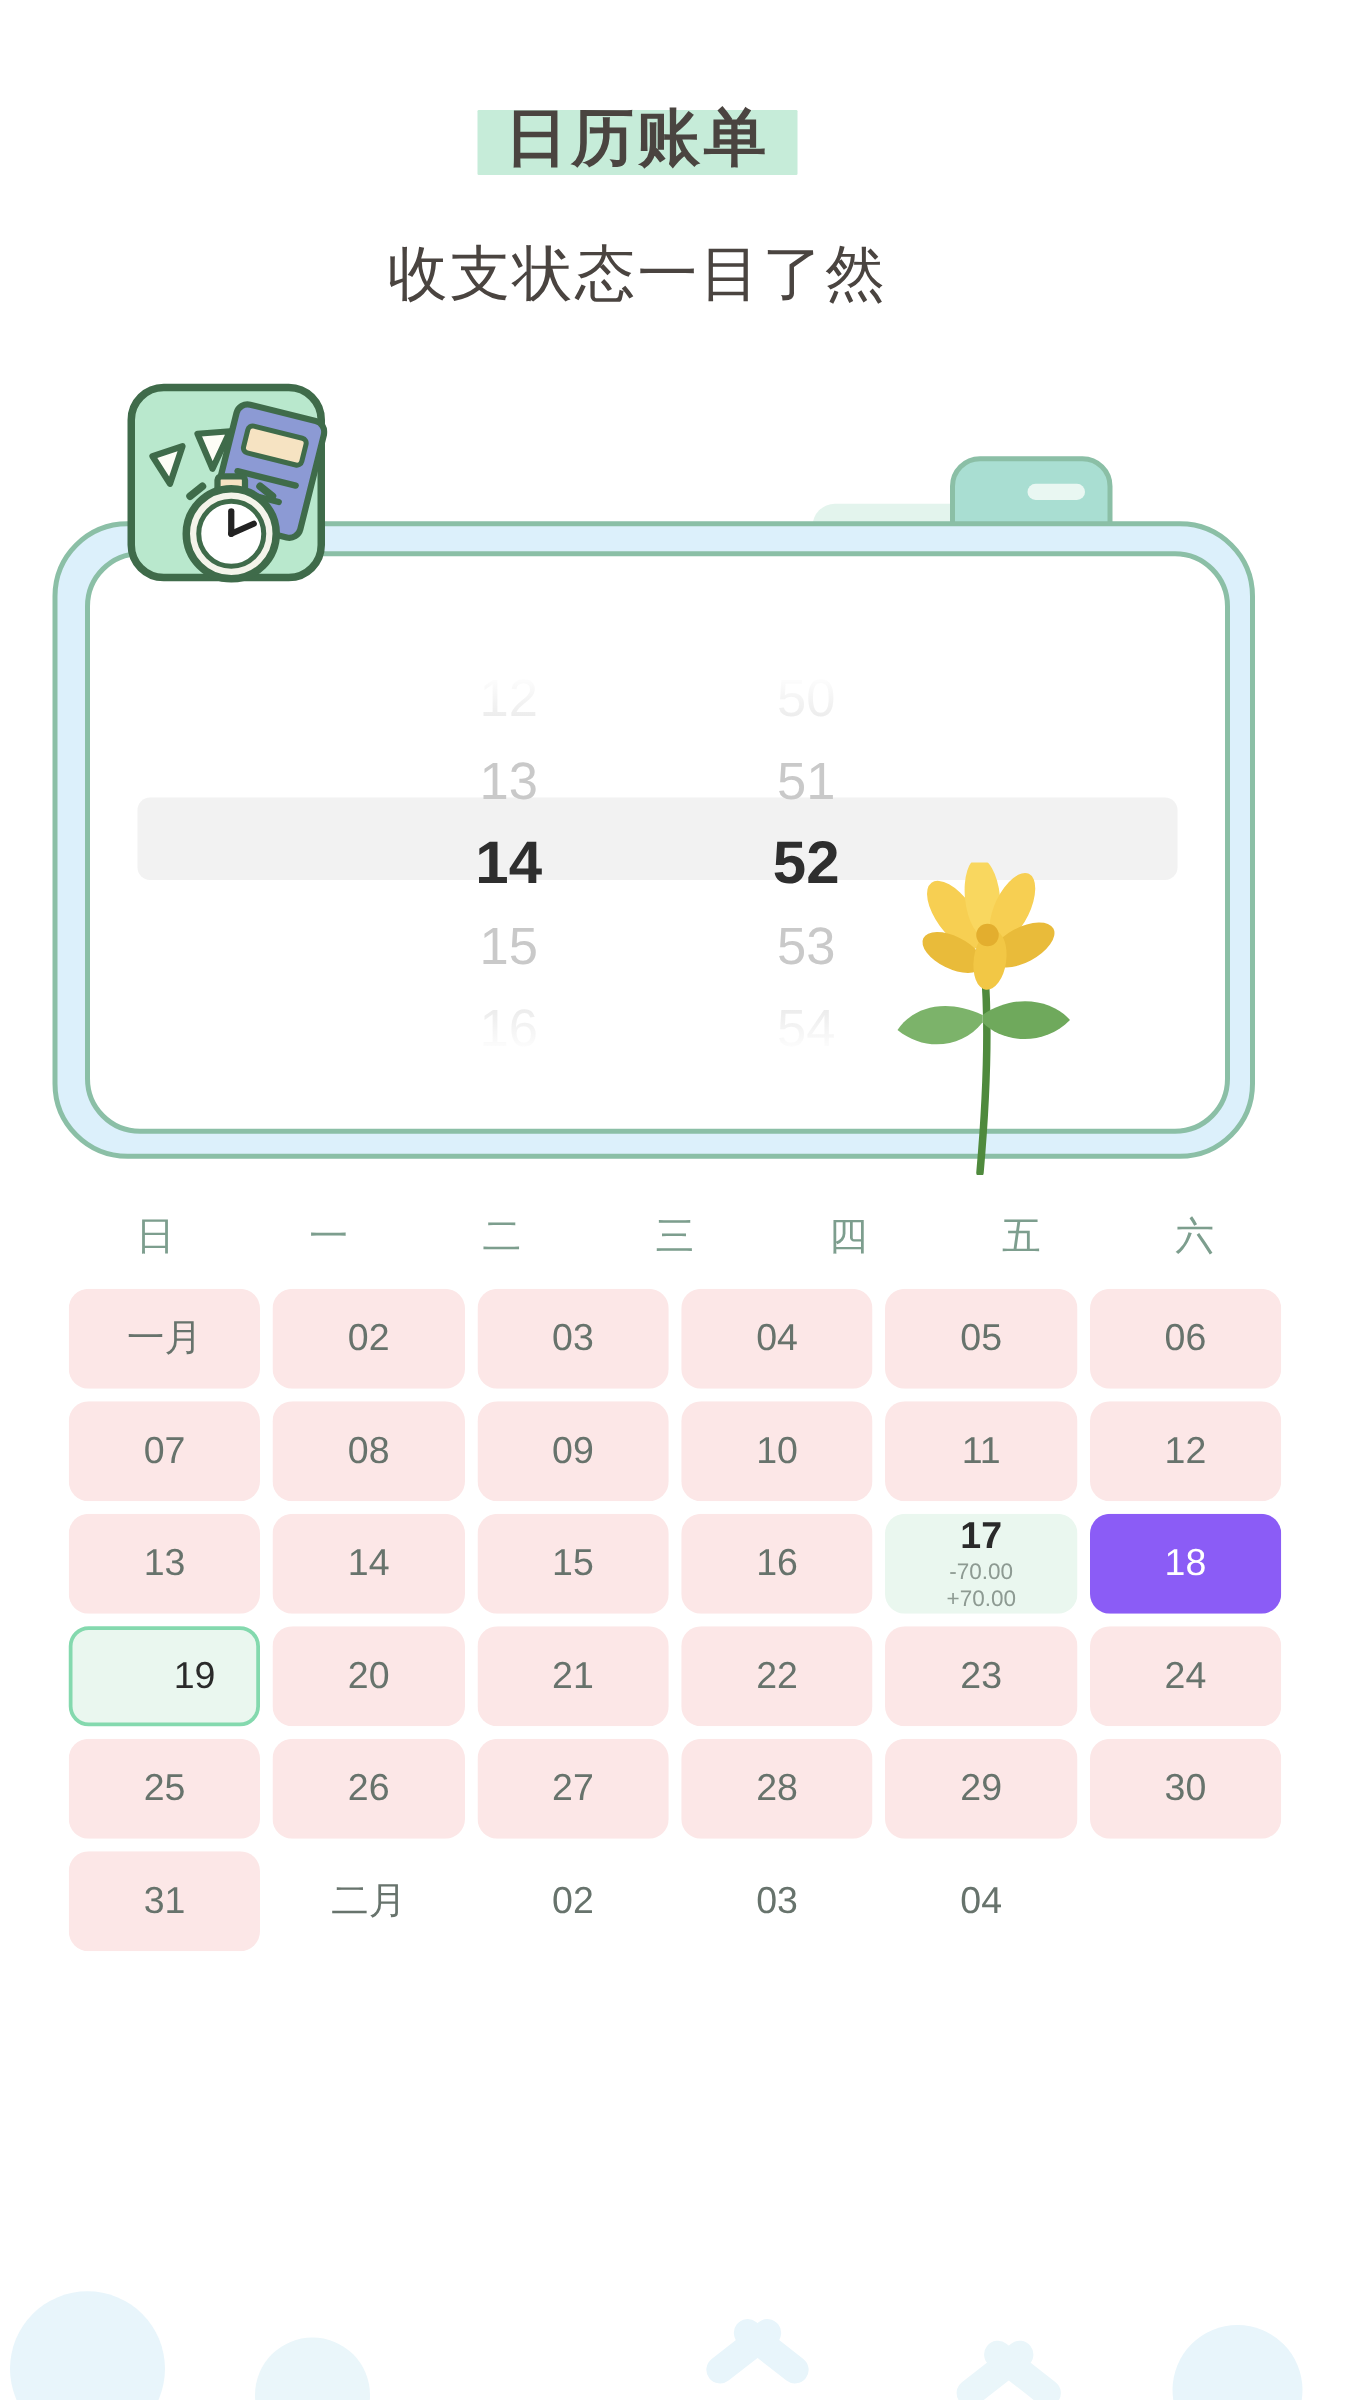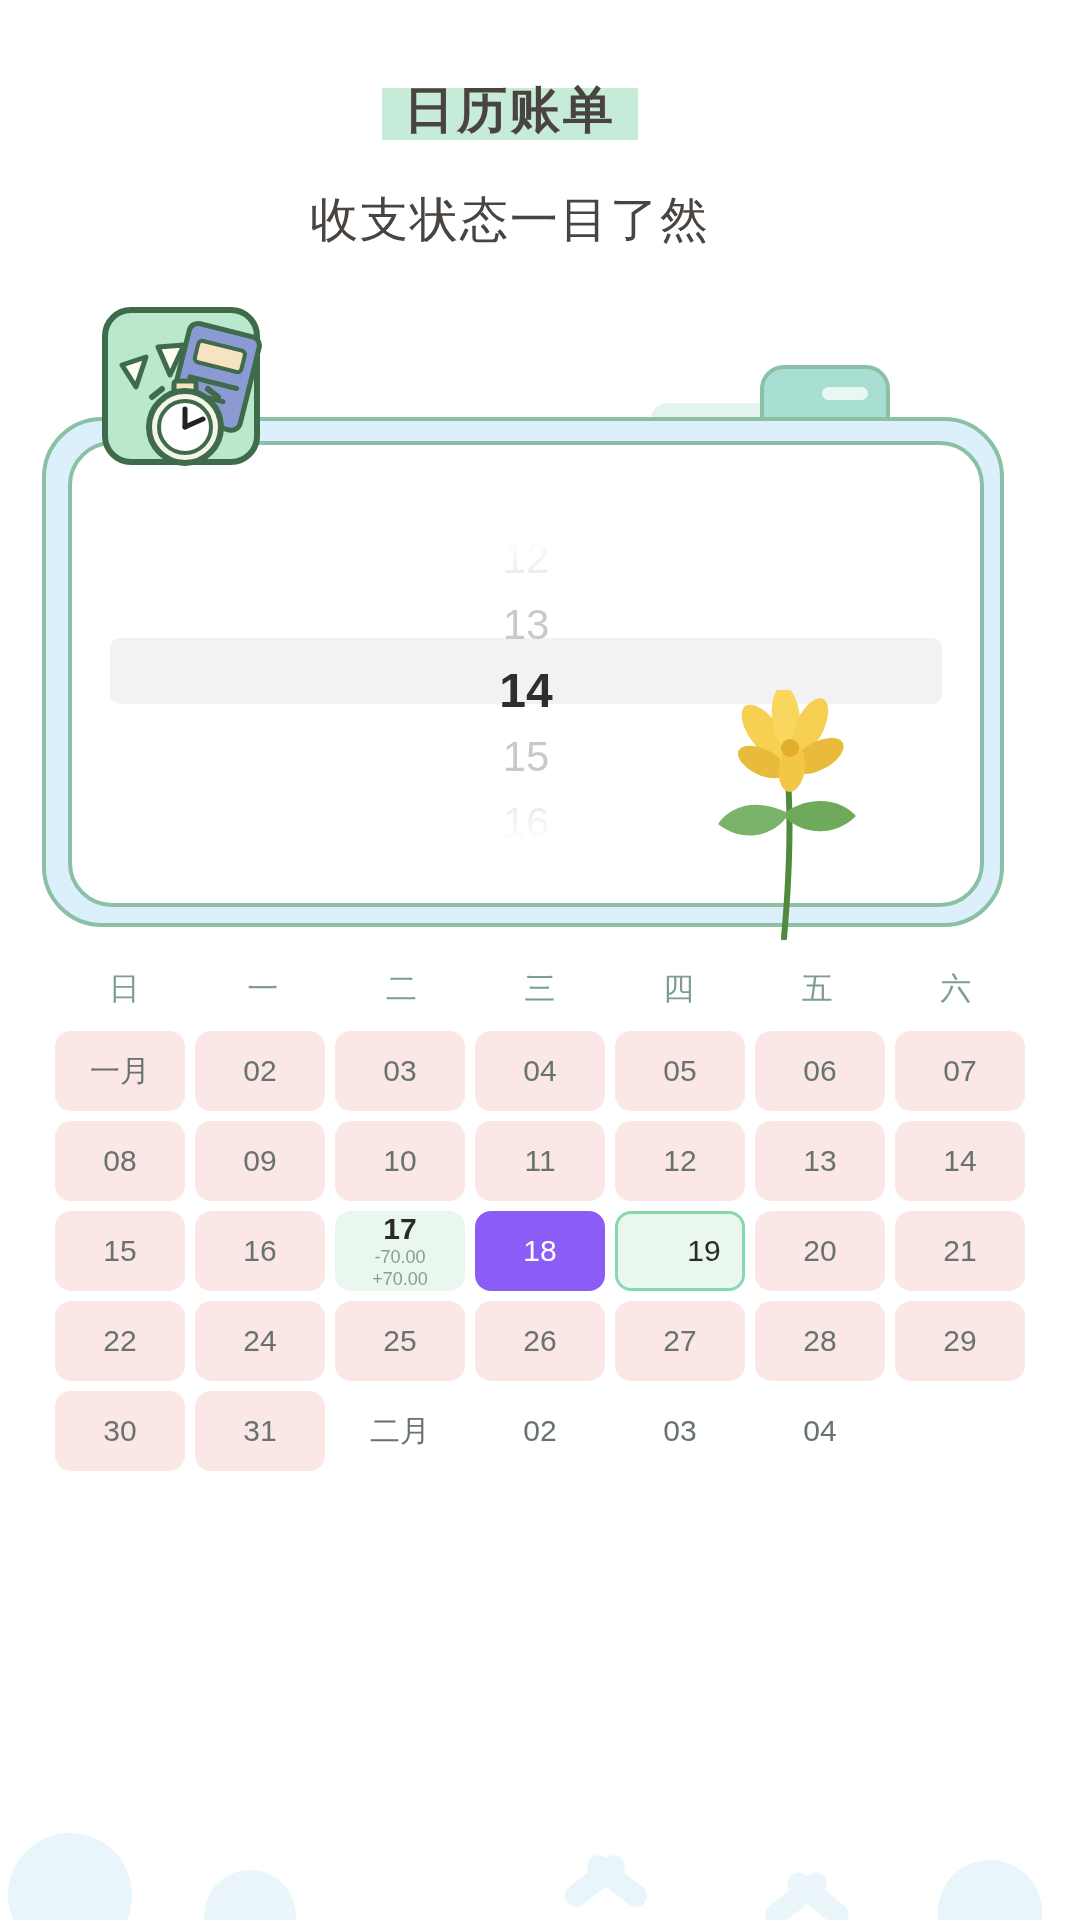--- a/index.html
+++ b/index.html
@@ -166,21 +166,21 @@
 
   
   .calendar { position: absolute; left: 55px; top: 965px; width: 970px; z-index: 4; }
   .cal-head { display: grid; grid-template-columns: repeat(7, 1fr); margin-bottom: 18px; }
   .cal-head div {
     text-align: center;
     font-size: 31px;
     color: #7d9e8e;
     line-height: 48px;
   }
-  .cal-grid { display: grid; grid-template-columns: repeat(7, 1fr); gap: 10px; }
+  .cal-grid { display: grid; grid-template-columns: repeat(6, 1fr); gap: 10px; }
   .cell {
     height: 80px;
     border-radius: 16px;
     display: flex;
     flex-direction: column;
     align-items: center;
     justify-content: center;
     font-size: 30px;
     color: #67736c;
     background: #fce7e7;
@@ -236,20 +236,27 @@
           <div class="picker-inner">
             <div class="picker-highlight"></div>
             <div class="picker-cols">
               <div class="picker-col">
                 <div class="pk faded-top">12</div>
                 <div class="pk">13</div>
                 <div class="pk sel">14</div>
                 <div class="pk">15</div>
                 <div class="pk faded-bot">16</div>
               </div>
+              <div class="picker-col">
+                <div class="pk faded-top">50</div>
+                <div class="pk">51</div>
+                <div class="pk sel">52</div>
+                <div class="pk">53</div>
+                <div class="pk faded-bot">54</div>
+              </div>
             </div>
             <div class="mask-top"></div>
             <div class="mask-bot"></div>
           </div>
         </div>
 
       </div>
     </div>
   </div>
 
@@ -370,20 +377,23 @@
         <div class="cell ">
           <div class="dnum">20</div>
         </div>
         <div class="cell ">
           <div class="dnum">21</div>
         </div>
         <div class="cell ">
           <div class="dnum">22</div>
         </div>
         <div class="cell ">
+          <div class="dnum">23</div>
+        </div>
+        <div class="cell ">
           <div class="dnum">24</div>
         </div>
         <div class="cell ">
           <div class="dnum">25</div>
         </div>
         <div class="cell ">
           <div class="dnum">26</div>
         </div>
         <div class="cell ">
           <div class="dnum">27</div>

